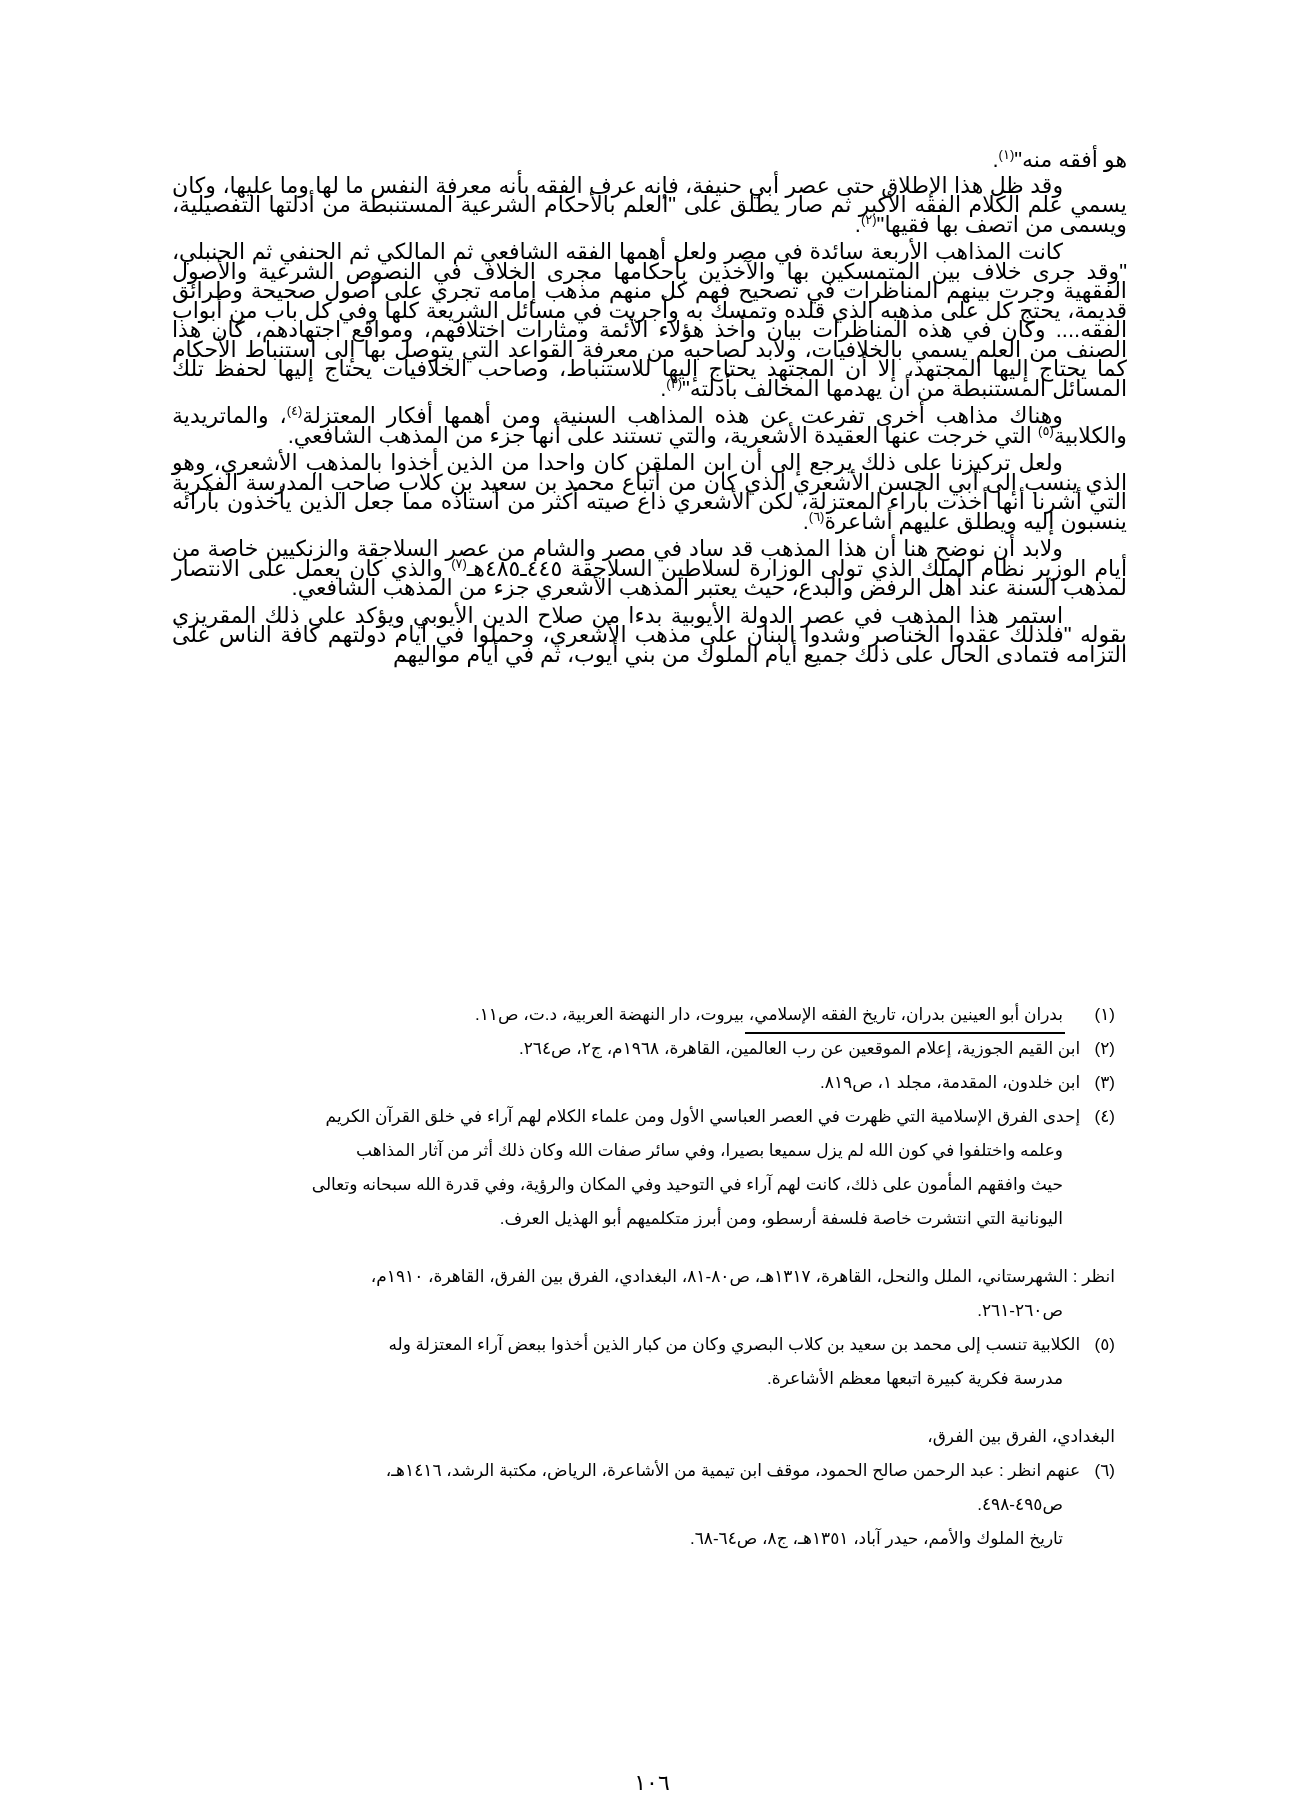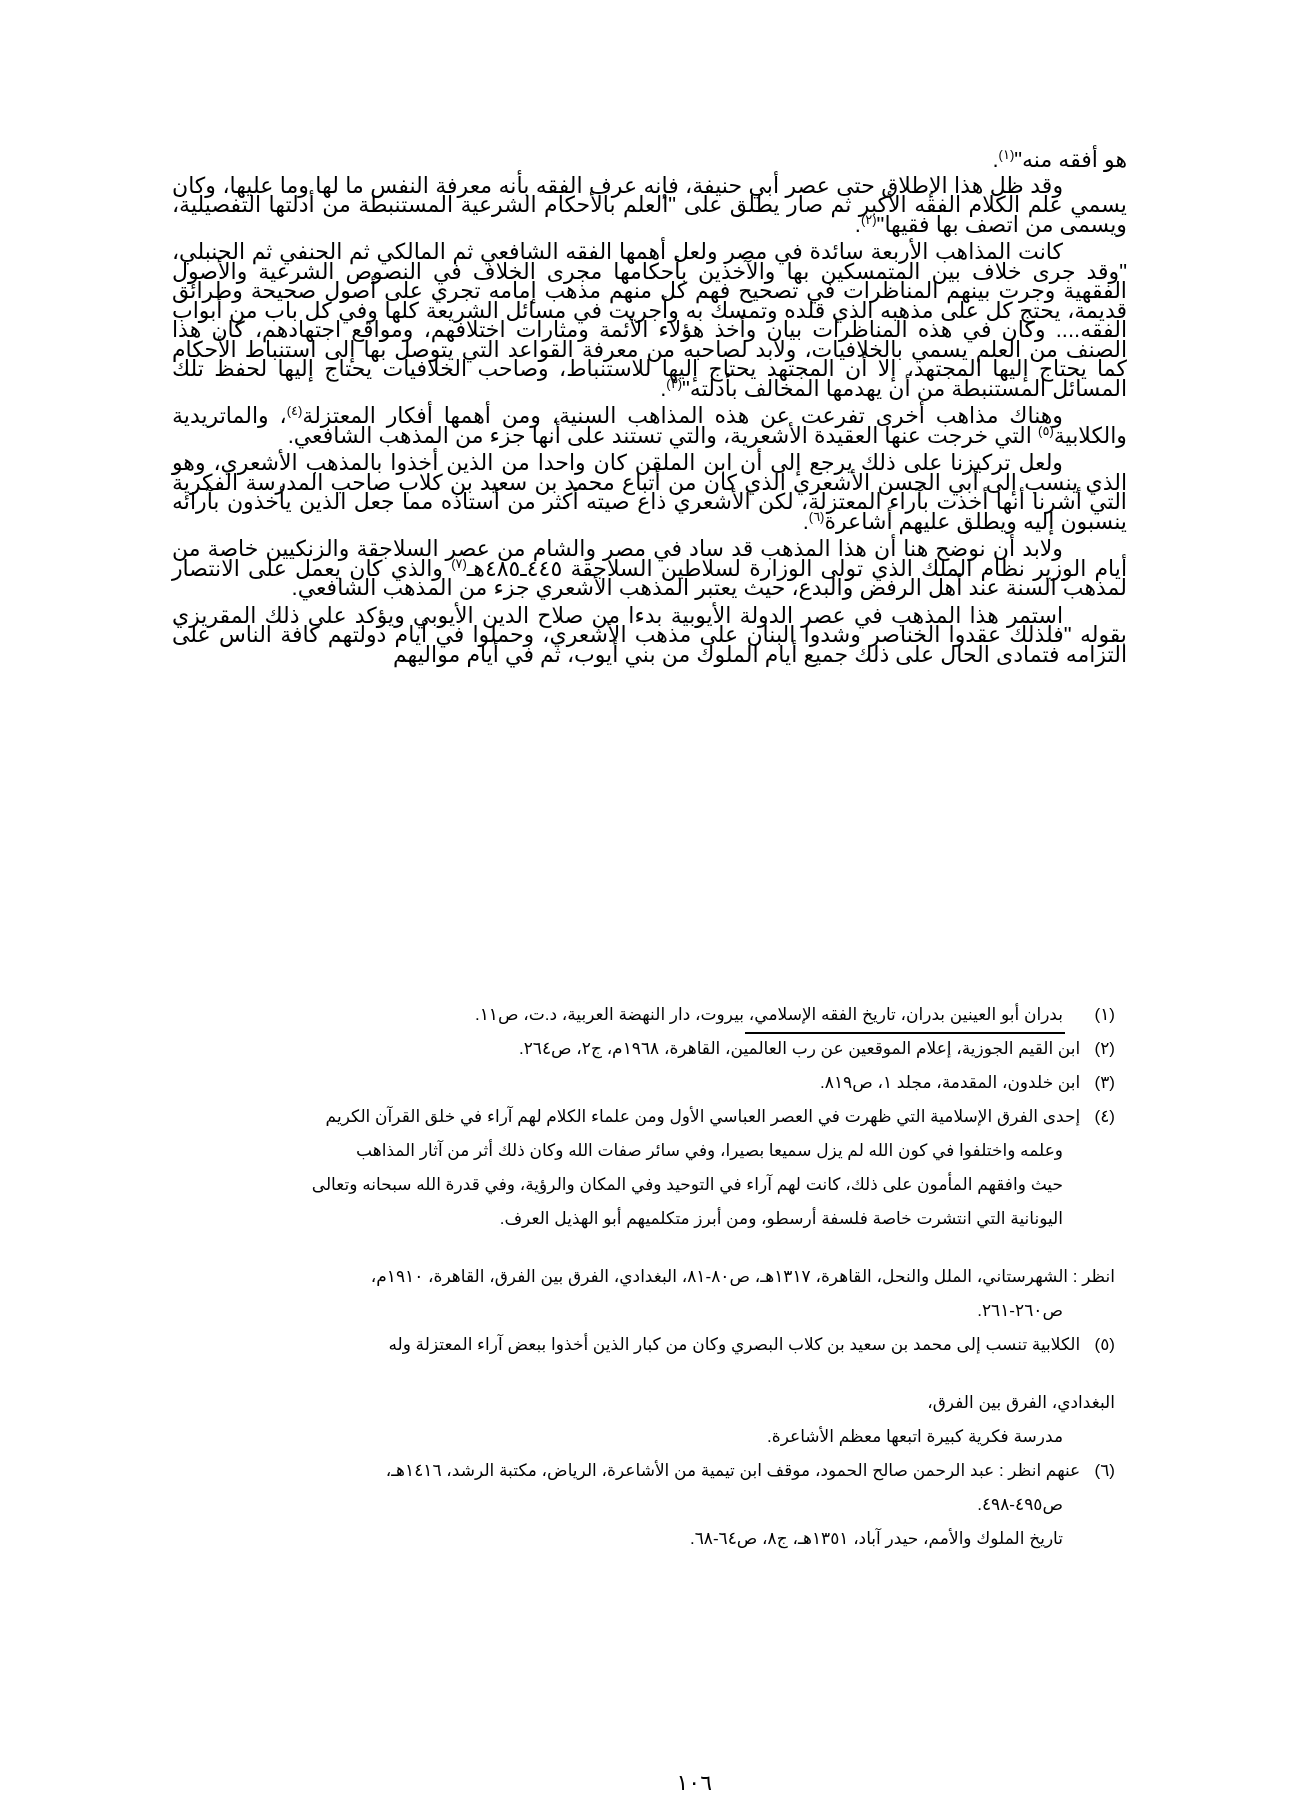--- a/index.html
+++ b/index.html
@@ -52,20 +52,21 @@
   .fn-line { display: block; text-align: justify; text-align-last: right; }
   .fn-line.cont { padding-right: 52px; }
   .fn-line.noindent { padding-right: 0; margin-top: 24px; }
   .fn-num { display: inline-block; min-width: 30px; }
   .fn-num.wide { min-width: 52px; }
   .page-number {
     position: absolute;
     top: 1620px;
     left: 420px;
     width: 120px;
+    text-align: center;
     font-size: 22px;
     direction: rtl;
   }
 </style>
 </head>
 <body>
 
 <div class="page">
   <div class="body-text">
 
@@ -119,22 +120,22 @@
       <span class="fn-line"><span class="fn-num">(٤)</span> <span>إحدى الفرق الإسلامية التي ظهرت في العصر العباسي الأول ومن علماء الكلام لهم آراء في خلق القرآن الكريم</span></span>
       <span class="fn-line cont">وعلمه واختلفوا في كون الله لم يزل سميعا بصيرا، وفي سائر صفات الله وكان ذلك أثر من آثار المذاهب</span>
       <span class="fn-line cont">حيث وافقهم المأمون على ذلك، كانت لهم آراء في التوحيد وفي المكان والرؤية، وفي قدرة الله سبحانه وتعالى</span>
       <span class="fn-line cont">اليونانية التي انتشرت خاصة فلسفة أرسطو، ومن أبرز متكلميهم أبو الهذيل العرف.</span>
       <span class="fn-line noindent">انظر : الشهرستاني، الملل والنحل، القاهرة، ١٣١٧هـ، ص٨٠-٨١، البغدادي، الفرق بين الفرق، القاهرة، ١٩١٠م،</span>
       <span class="fn-line cont">ص٢٦٠-٢٦١.</span>
     </div>
 
     <div class="fn-entry">
       <span class="fn-line"><span class="fn-num">(٥)</span> <span>الكلابية تنسب إلى محمد بن سعيد بن كلاب البصري وكان من كبار الذين أخذوا ببعض آراء المعتزلة وله</span></span>
+      <span class="fn-line cont">مدرسة فكرية كبيرة اتبعها معظم الأشاعرة.</span>
       <span class="fn-line noindent">البغدادي، الفرق بين الفرق،</span>
-      <span class="fn-line cont">مدرسة فكرية كبيرة اتبعها معظم الأشاعرة.</span>
     </div>
 
     <div class="fn-entry">
       <span class="fn-line"><span class="fn-num">(٦)</span> <span>عنهم انظر : عبد الرحمن صالح الحمود، موقف ابن تيمية من الأشاعرة، الرياض، مكتبة الرشد، ١٤١٦هـ،</span></span>
       <span class="fn-line cont">ص٤٩٥-٤٩٨.</span>
     </div>
 
     <div class="fn-entry">
       <span class="fn-line cont">تاريخ الملوك والأمم، حيدر آباد، ١٣٥١هـ، ج٨، ص٦٤-٦٨.</span>
     </div>

